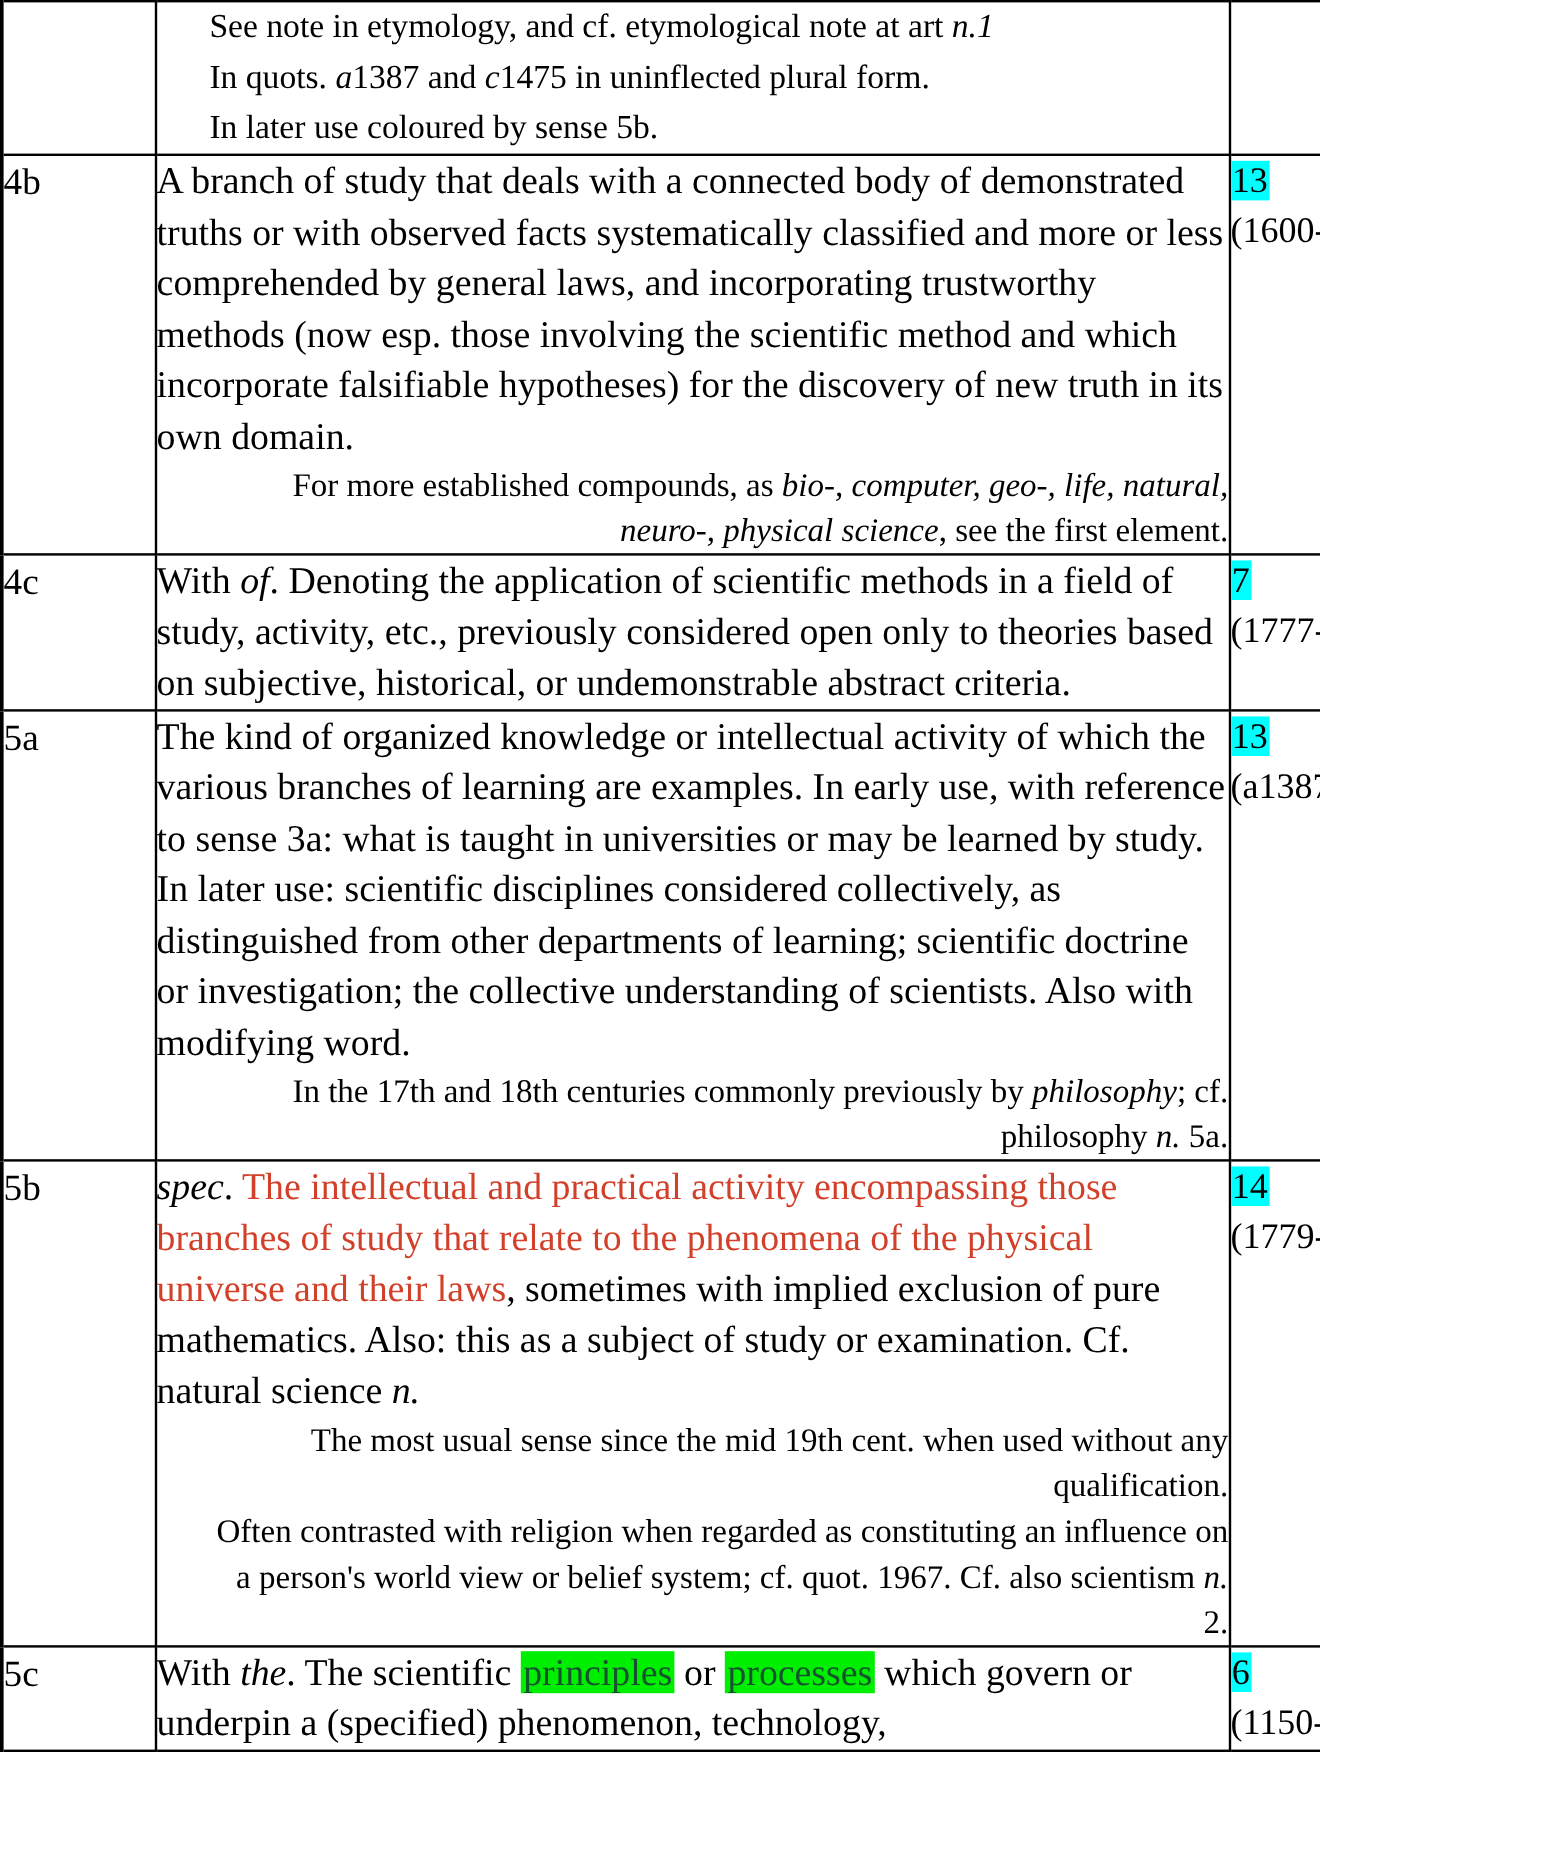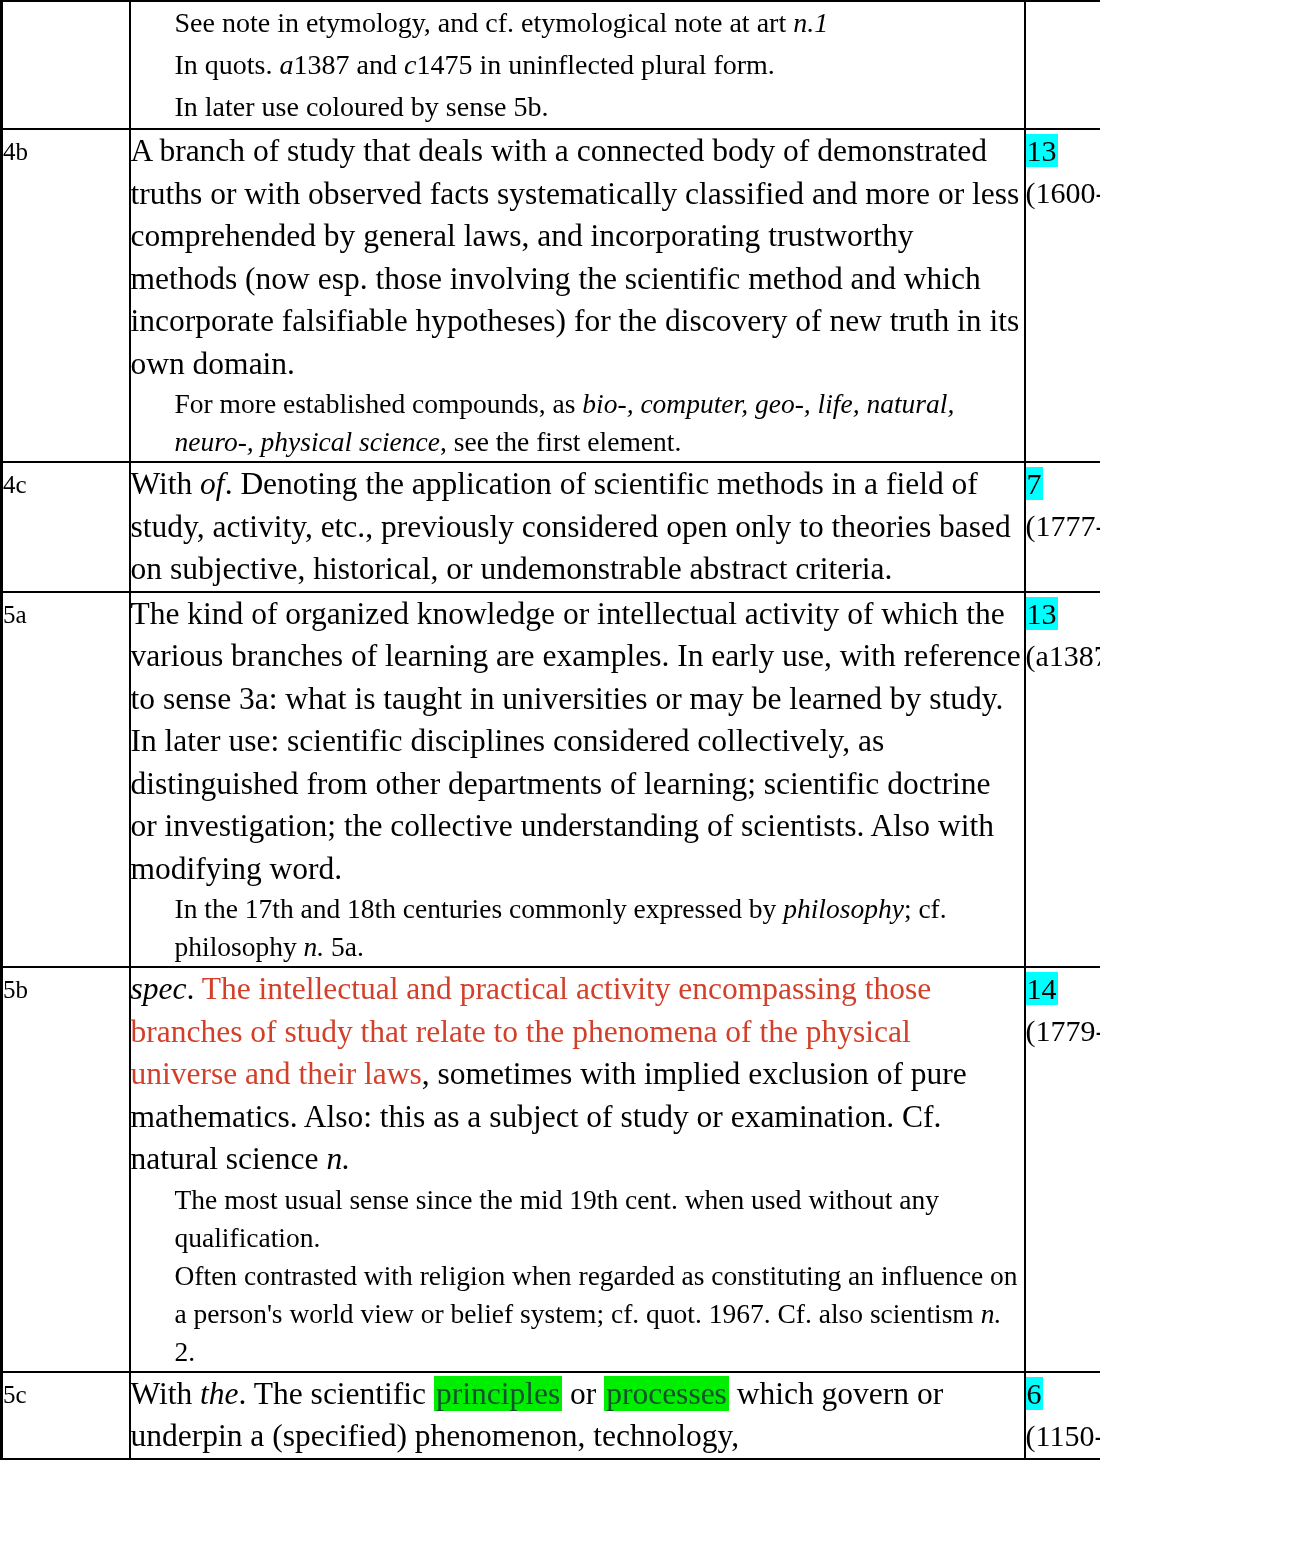--- a/index.html
+++ b/index.html
@@ -37,21 +37,21 @@
     border: 2px solid #000000;
     vertical-align: top;
     padding: 0;
     background: #ffffff;
   }
   
   table.senses tr > td:first-child { border-left-width: 3px; }
   table.senses tr > td:last-child  { border-right-width: 3px; }
 
   td.label-cell {
-    font-size: 25px;
+    font-size: 31px;
     line-height: 43px;
     padding: 10px 0 6px 22px;
     white-space: nowrap;
   }
   td.def-cell {
     font-size: 31.5px;
     line-height: 42.5px;
     padding: 9px 8px 7px 20px;
   }
   td.freq-cell {
@@ -61,20 +61,21 @@
     white-space: nowrap;
   }
   .def-main {
     margin: 0;
   }
   .note-block {
     margin: 0;
     padding-left: 44px;
     font-size: 27.5px;
     line-height: 38px;
+    text-align: right;
   }
   .note-line { display: block; }
   .top-note {
     font-size: 28px;
     line-height: 42px;
     padding-left: 44px;
   }
   i, .it { font-style: italic; }
   .hl-cyan {
     background: #00ffff;
@@ -154,21 +155,21 @@
           <span class="freq-range">(1777-2006)</span>
         </td>
       </tr>
 
       <tr>
         <td class="label-cell">
           <span>5a</span>
         </td>
         <td class="def-cell">
           <div class="def-main">The kind of organized knowledge or intellectual activity of which the various branches of learning are examples. In early use, with reference  to sense 3a: what is taught in universities or may be learned by study. In later use: scientific disciplines considered collectively, as distinguished from other departments of learning; scientific doctrine or investigation; the collective understanding of scientists. Also with modifying word.</div>
-          <div class="note-block"><span>In the 17th and 18th centuries commonly expressed by </span><i>philosophy</i><span>; cf. philosophy </span><i>n.</i><span> 5a.</span></div>
+          <div class="note-block"><span>In the 17th and 18th centuries commonly previously by </span><i>philosophy</i><span>; cf. philosophy </span><i>n.</i><span> 5a.</span></div>
         </td>
         <td class="freq-cell">
           <span class="freq-count"><span class="hl-cyan">13</span></span>
           <span class="freq-range">(a1387-2002)</span>
         </td>
       </tr>
 
       <tr>
         <td class="label-cell">
           <span>5b</span>

